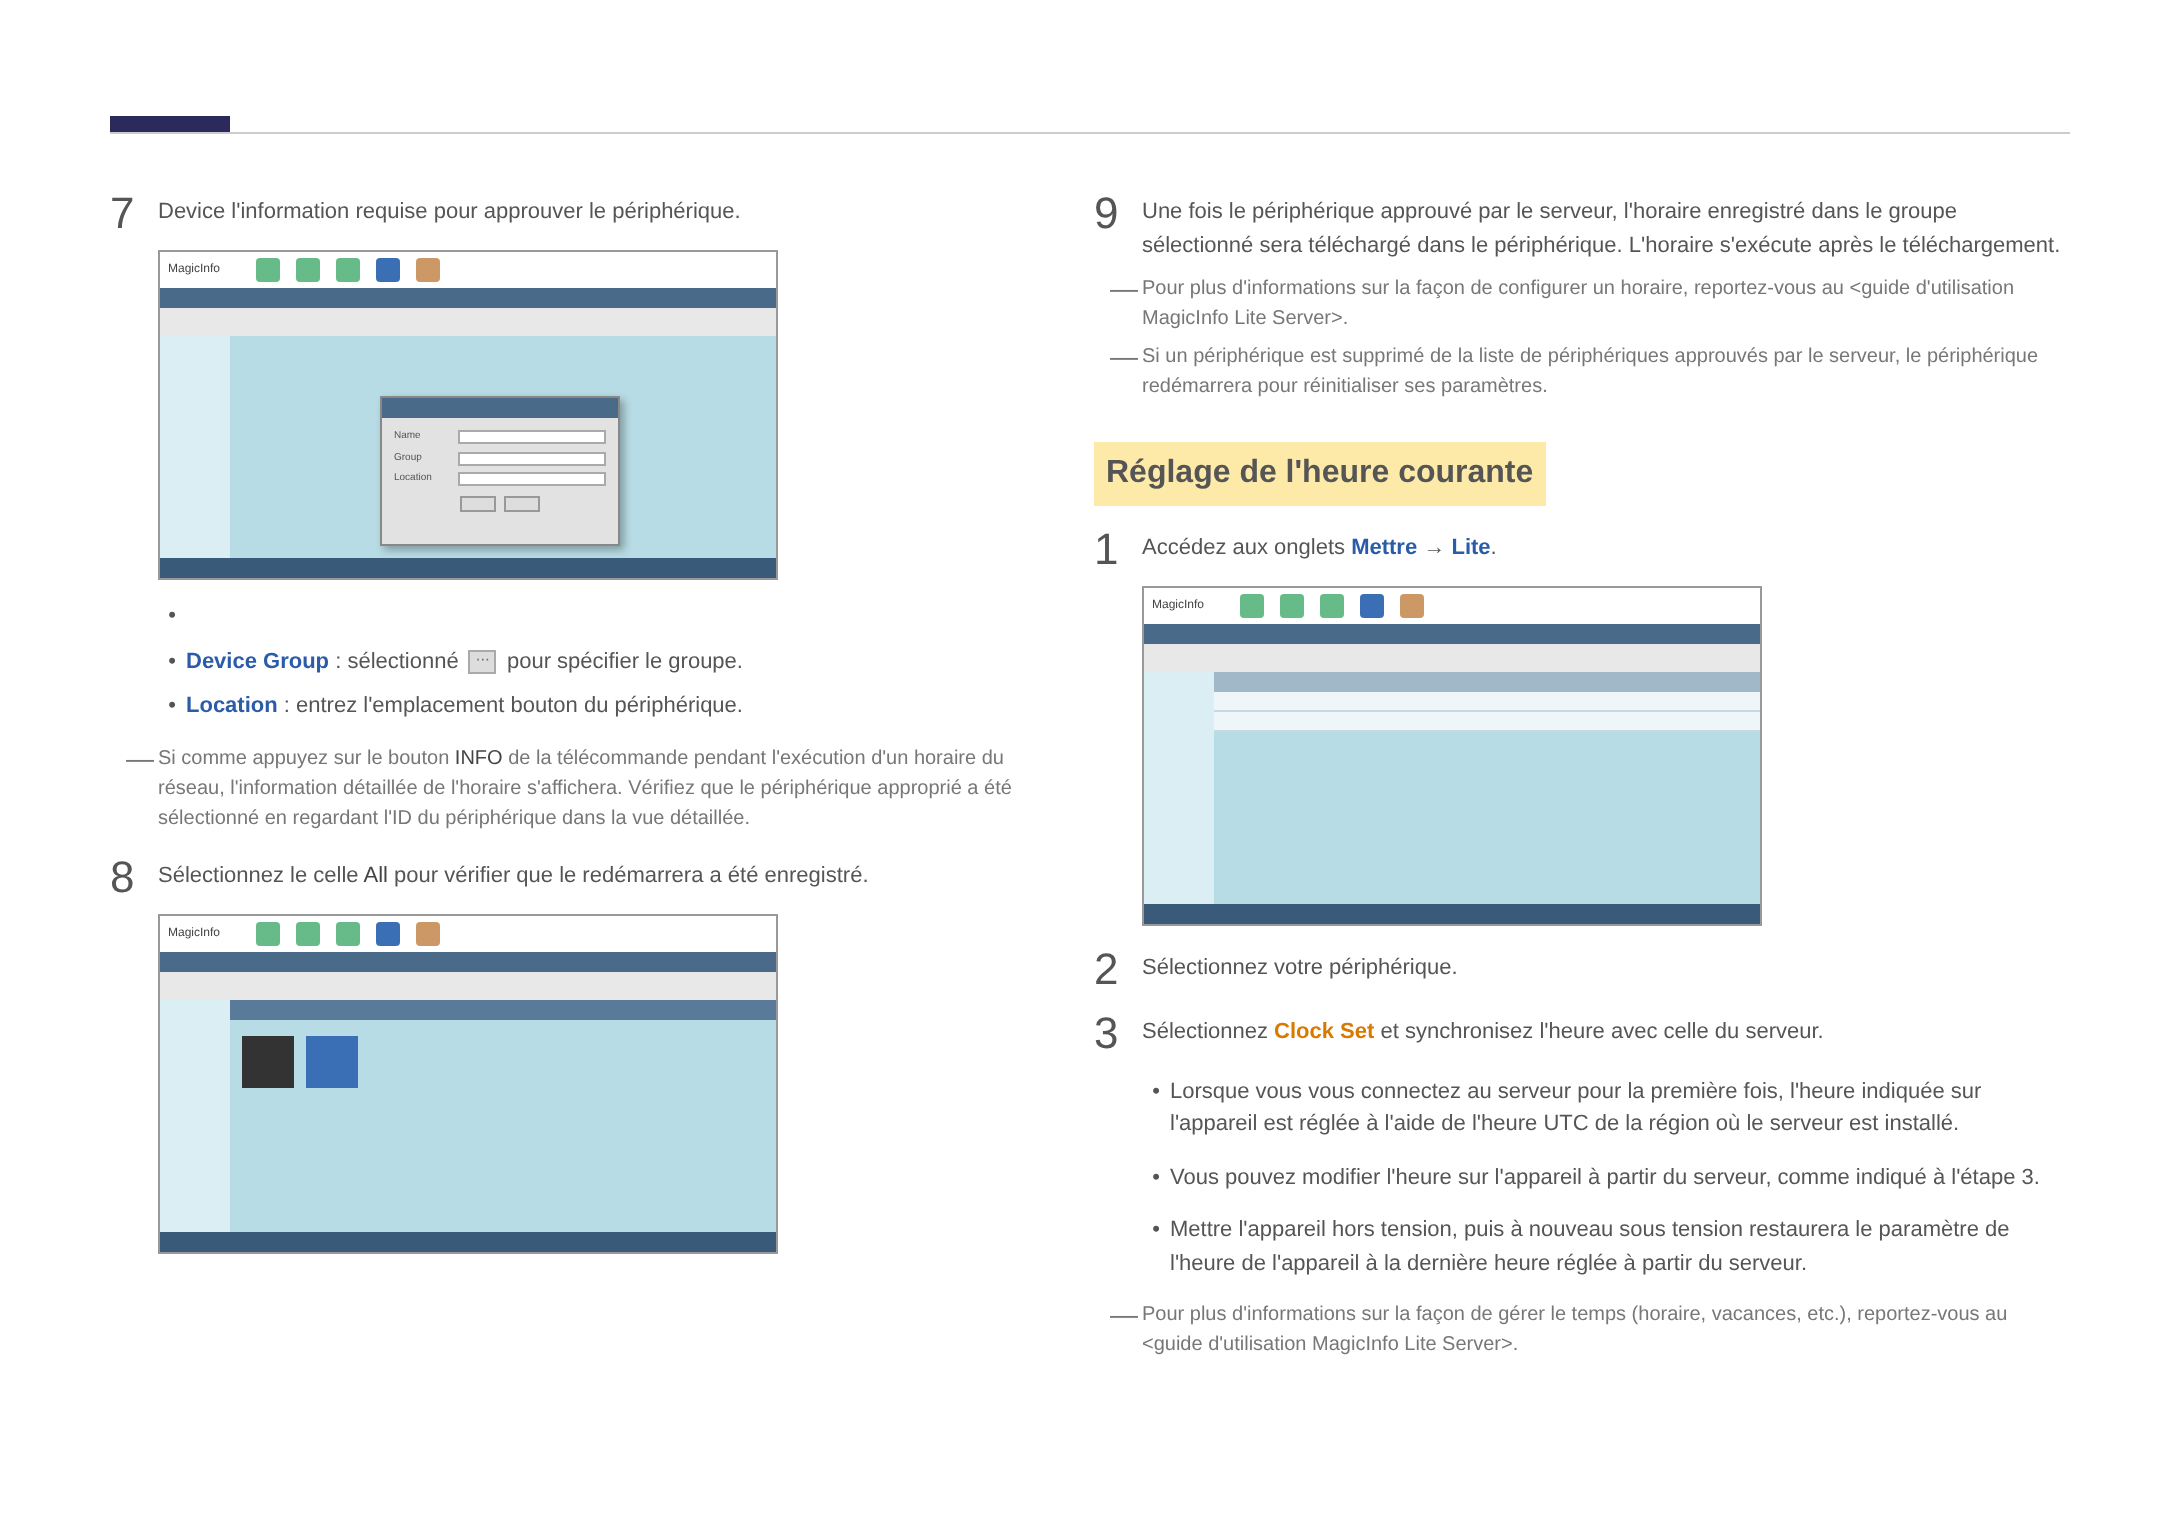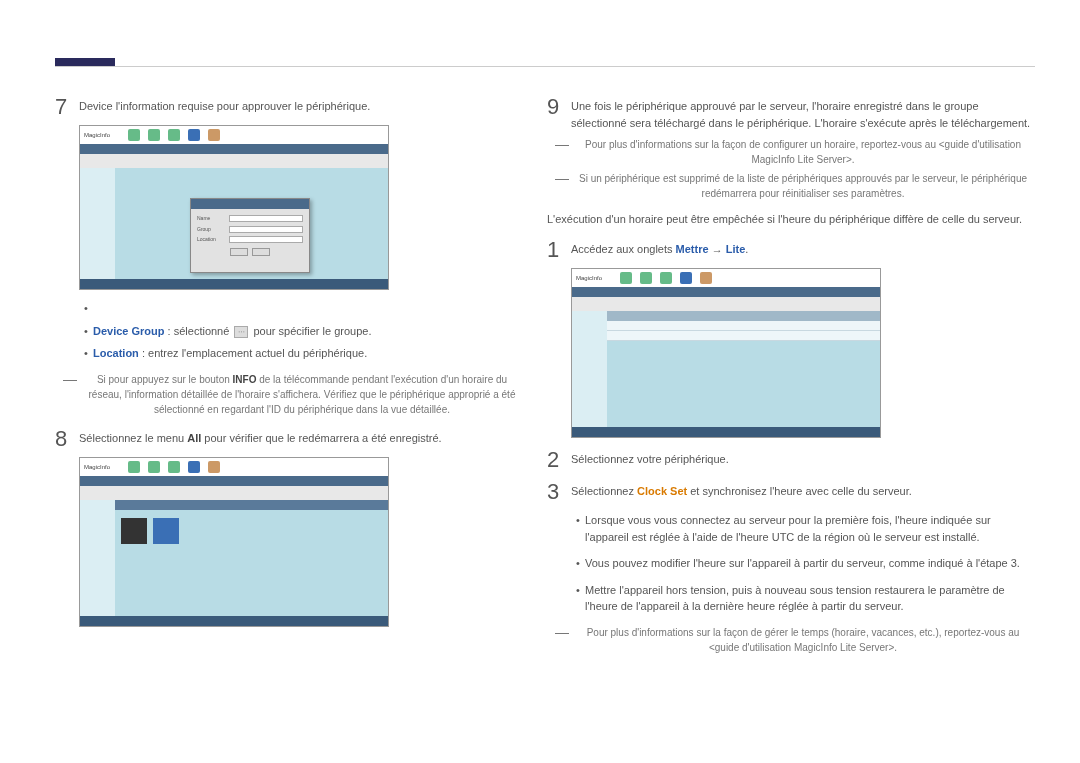--- a/index.html
+++ b/index.html
@@ -158,22 +158,22 @@
     margin-top: 4px;
     margin-bottom: 10px;
   }
   .note-dash {
     width: 24px;
     flex-shrink: 0;
     font-size: 14px;
     line-height: 1;
     padding-left: 8px;
   }
-  .note-text { flex: 1; line-height: 1.5; text-align: center; }
-  .bold-text { font-weight: 700; color: #444; }
+  .note-text { flex: 1; line-height: 1.5; }
+  .bold-text { font-weight: 400; color: #444; }
   .section-heading {
     background: #fde9a8;
     color: #555;
     font-size: 16px;
     font-weight: 600;
     padding: 4px 6px;
     display: inline-block;
     margin-bottom: 10px;
     margin-top: 10px;
   }
@@ -248,32 +248,32 @@
   <div class="bullet-list">
     <div class="bullet-item">
       <span class="bullet-dot">•</span>
     </div>
     <div class="bullet-item">
       <span class="bullet-dot">•</span>
       <span><span class="blue-bold">Device Group</span><span> : sélectionné </span><span class="inline-btn">⋯</span><span> pour spécifier le groupe.</span></span>
     </div>
     <div class="bullet-item">
       <span class="bullet-dot">•</span>
-      <span><span class="blue-bold">Location</span><span> : entrez l'emplacement actuel du périphérique.</span></span>
+      <span><span class="blue-bold">Location</span><span> : entrez l'emplacement bouton du périphérique.</span></span>
     </div>
   </div>
 
   <div class="note-row">
     <div class="note-dash">―</div>
-    <div class="note-text"><span>Si pour appuyez sur le bouton </span><span class="bold-text">INFO</span><span> de la télécommande pendant l'exécution d'un horaire du réseau, l'information détaillée de l'horaire s'affichera. Vérifiez que le périphérique approprié a été sélectionné en regardant l'ID du périphérique dans la vue détaillée.</span></div>
+    <div class="note-text"><span>Si comme appuyez sur le bouton </span><span class="bold-text">INFO</span><span> de la télécommande pendant l'exécution d'un horaire du réseau, l'information détaillée de l'horaire s'affichera. Vérifiez que le périphérique approprié a été sélectionné en regardant l'ID du périphérique dans la vue détaillée.</span></div>
   </div>
 
   <div class="step-row">
     <div class="step-num">8</div>
-    <div class="step-text"><span>Sélectionnez le menu </span><span class="bold-text">All</span><span> pour vérifier que le redémarrera a été enregistré.</span></div>
+    <div class="step-text"><span>Sélectionnez le celle </span><span class="bold-text">All</span><span> pour vérifier que le redémarrera a été enregistré.</span></div>
   </div>
 
   <div class="screenshot2">
     <div class="ss-top">
         <span class="ss-brand">MagicInfo</span>
       <div class="ss-iconrow">
         <div class="ic"></div>
           <div class="ic"></div>
           <div class="ic"></div>
           <div class="ic sel"></div>
@@ -302,22 +302,22 @@
 
   <div class="note-row">
     <div class="note-dash">―</div>
     <div class="note-text">Pour plus d'informations sur la façon de configurer un horaire, reportez-vous au &lt;guide d'utilisation MagicInfo Lite Server&gt;.</div>
   </div>
   <div class="note-row" style="margin-top:-6px;">
     <div class="note-dash">―</div>
     <div class="note-text">Si un périphérique est supprimé de la liste de périphériques approuvés par le serveur, le périphérique redémarrera pour réinitialiser ses paramètres.</div>
   </div>
 
-
-  <div class="para">L'exécution d'un horaire peut être empêchée si l'heure du périphérique diffère de celle du serveur.</div>
+  <div class="section-heading">Réglage de l'heure courante</div>
+
 
   <div class="step-row">
     <div class="step-num">1</div>
     <div class="step-text"><span>Accédez aux onglets </span><span class="blue-bold">Mettre</span><span> → </span><span class="blue-bold">Lite</span><span>.</span></div>
   </div>
 
   <div class="screenshot3">
     <div class="ss-top">
         <span class="ss-brand">MagicInfo</span>
       <div class="ss-iconrow">

